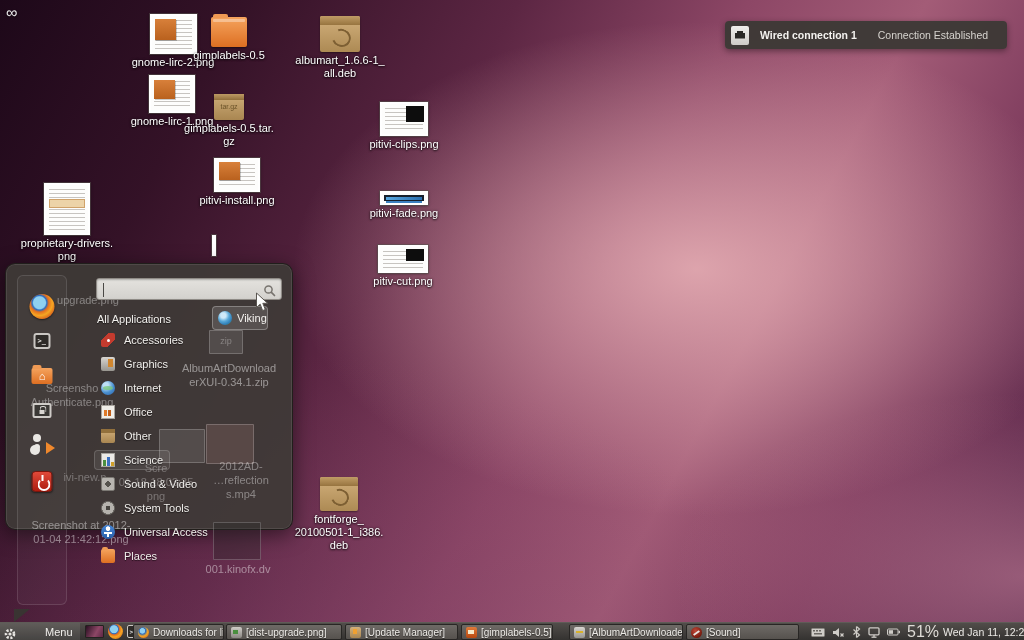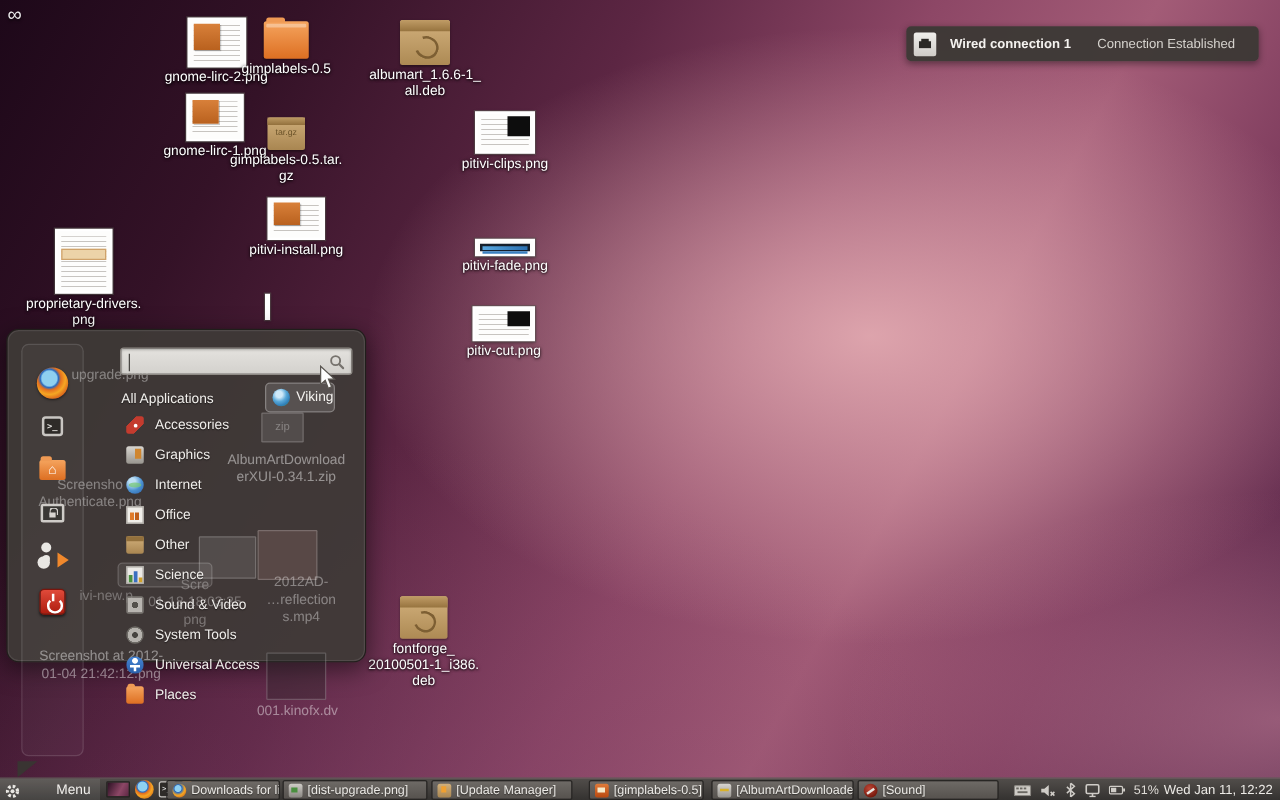--- a/index.html
+++ b/index.html
@@ -189,21 +189,21 @@
   .wbi-update::after { content:""; position:absolute; left:3px; top:2px; width:4px; height:5px; background:#f0a030; }
   .wbi-folderimg { background:linear-gradient(#e07b3a,#b9480f); }
   .wbi-folderimg::after { content:""; position:absolute; left:2px; top:3px; width:6px; height:4px; background:#f6e9c9; }
   .wbi-album { background:linear-gradient(#d8d5d0,#98958f); }
   .wbi-album::after { content:""; position:absolute; left:2px; top:4px; width:7px; height:2px; background:#d8b12a; }
   .wbi-sound { border-radius:50%; background:radial-gradient(circle at 40% 35%, #c04838, #6e1408 80%); }
   .wbi-sound::after { content:""; position:absolute; left:2px; top:5px; width:7px; height:2px; background:#e8e5e0; transform:rotate(-35deg); }
 
   .tray { position:absolute; top:0; height:18px; display:flex; align-items:center; }
   .tray-ico { margin-right:7px; display:flex; align-items:center; }
-  .battery-text { font-size:10px; color:#dedbd6; margin-right:4px; }
+  .battery-text { font-size:16px; color:#dedbd6; margin-right:4px; }
   .clock { font-size:10.5px; color:#eceae6; margin-right:10px; white-space:nowrap; }
 
   #cursor { position:absolute; left:255px; top:292px; z-index:30; pointer-events:none; }
 </style>
 </head>
 <body>
 
 <div id="screen">
 
   <div class="corner-glyph">∞</div>
@@ -224,21 +224,21 @@
   </div>
   <div class="dicon" style="left:122px; top:75px;">
     <span class="iconbox thumb t-or" style="width:46px; height:38px;"></span>
     <div class="ilabel">gnome-lirc-1.png</div>
   </div>
   <div class="dicon" style="left:179px; top:94px;">
     <span class="iconbox tarbox" style="width:30px; height:26px;"><span class="tar-badge">tar.gz</span></span>
     <div class="ilabel">gimplabels-0.5.tar.
 gz</div>
   </div>
-  <div class="dicon" style="left:354px; top:89px;">
+  <div class="dicon" style="left:354px; top:102px;">
     <span class="iconbox thumb t-video" style="width:48px; height:34px;"></span>
     <div class="ilabel">pitivi-clips.png</div>
   </div>
   <div class="dicon" style="left:187px; top:158px;">
     <span class="iconbox thumb t-or" style="width:46px; height:34px;"></span>
     <div class="ilabel">pitivi-install.png</div>
   </div>
   <div class="dicon" style="left:354px; top:187px;">
     <span class="iconbox thumb t-dark" style="width:48px; height:14px;"></span>
     <div class="ilabel">pitivi-fade.png</div>
@@ -393,21 +393,21 @@
       <span class="wlabel">Downloads for linuxmin...</span>
     </div>
     <div class="wbtn" style="left:226px; width:116px;">
       <span class="wbi wbi-image"></span>
       <span class="wlabel">[dist-upgrade.png]</span>
     </div>
     <div class="wbtn" style="left:345px; width:113px;">
       <span class="wbi wbi-update"></span>
       <span class="wlabel">[Update Manager]</span>
     </div>
-    <div class="wbtn" style="left:471px; width:92px;">
+    <div class="wbtn" style="left:461px; width:92px;">
       <span class="wbi wbi-folderimg"></span>
       <span class="wlabel">[gimplabels-0.5]</span>
     </div>
     <div class="wbtn" style="left:569px; width:114px;">
       <span class="wbi wbi-album"></span>
       <span class="wlabel">[AlbumArtDownloaderX...</span>
     </div>
     <div class="wbtn" style="left:686px; width:113px;">
       <span class="wbi wbi-sound"></span>
       <span class="wlabel">[Sound]</span>

